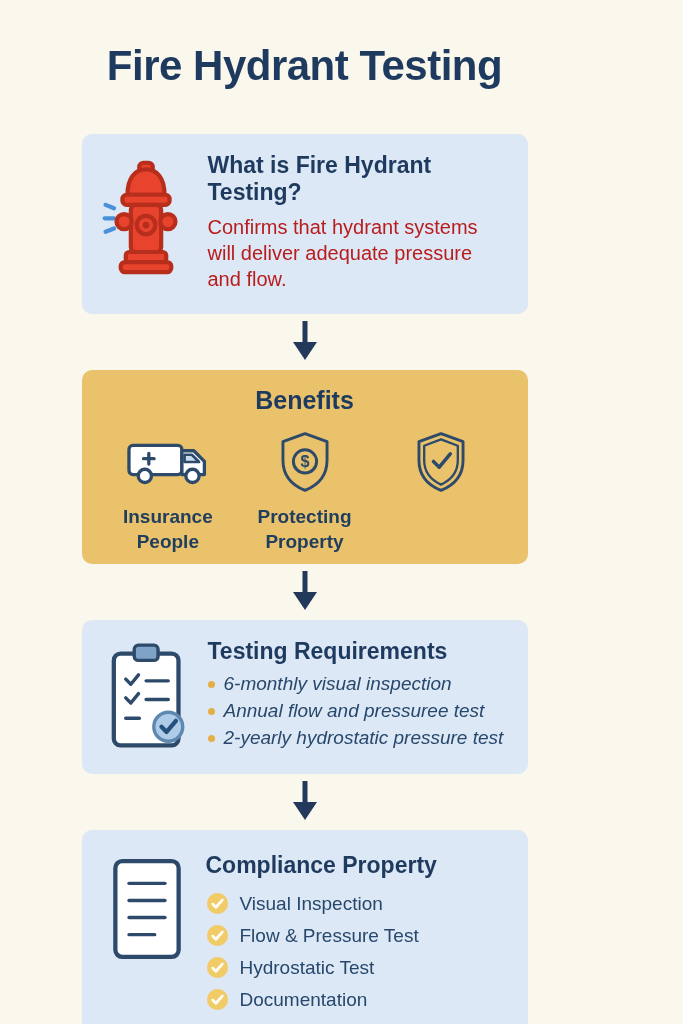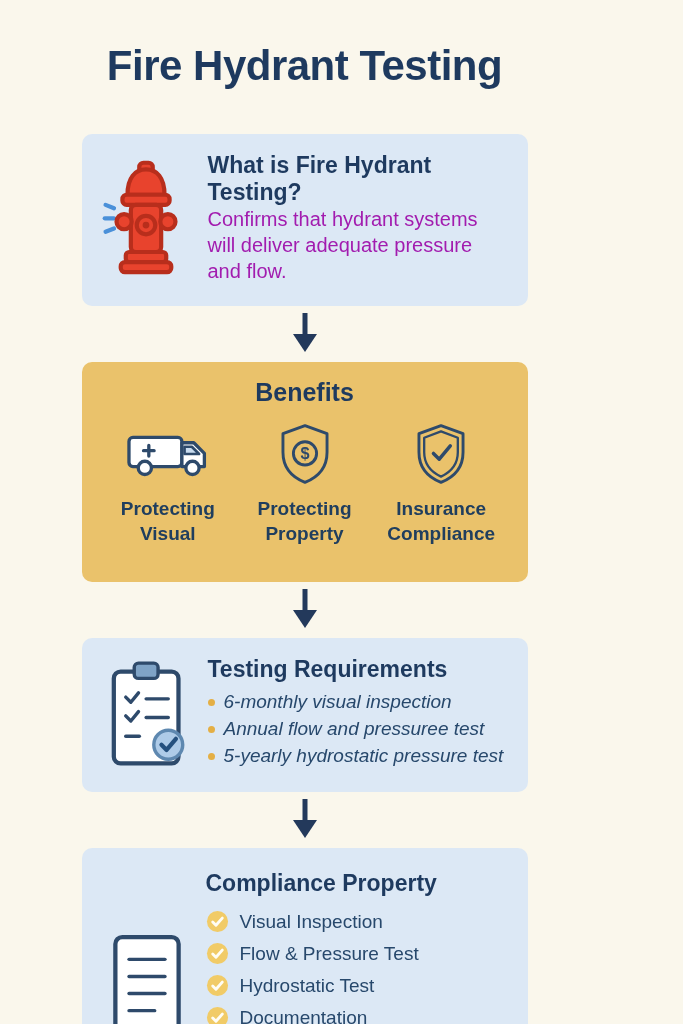--- a/index.html
+++ b/index.html
@@ -17,48 +17,47 @@
     font-size:42px;
     font-weight:800;
     letter-spacing:-0.5px;
     color:#1E3A5F;
   }
 
   .card {
     width:446px;
     margin:0 auto;
     border-radius:10px;
-    align-items:flex-end;
   }
   .card.blue  { background:#DCE8F5; }
   .card.amber { background:#EAC26B; }
 
   
   .intro-card {
     margin-top:44px;
     display:flex;
     gap:14px;
     padding:18px 20px 22px 16px;
     min-height:156px;
   }
   .intro-icon { flex:0 0 96px; display:flex; justify-content:center; align-items:flex-start; padding-top:4px; }
   .intro-text { flex:1; }
   .section-title { font-size:23px; font-weight:800; color:#1E3A5F; }
   .intro-body {
-    margin-top:0;
+    margin-top:8px;
     font-size:20px;
     line-height:1.3;
-    color:#a21caf;
+    color:#b91c1c;
   }
 
   
   .arrow { text-align:center; height:48px; margin:4px 0; }
 
   
-  .benefits-card { padding:16px 16px 36px; }
+  .benefits-card { padding:16px 16px 10px; }
   .benefits-title { text-align:center; font-size:25px; font-weight:800; color:#1E3A5F; }
   .benefits-row {
     display:flex;
     justify-content:space-between;
     margin-top:14px;
     padding:0 2px;
   }
   .benefit { width:140px; display:flex; flex-direction:column; align-items:center; }
   .benefit-icon { height:66px; display:flex; align-items:center; justify-content:center; }
   .benefit-label {
@@ -165,21 +164,21 @@
         <div class="benefit-icon">
           <svg width="86" height="60" viewBox="0 0 130 90" fill="none" stroke="#2E4A6B" stroke-width="5" stroke-linejoin="round" stroke-linecap="round">
             <rect x="6" y="20" width="80" height="44" rx="6" fill="#FFFFFF"></rect>
             <path d="M86 28 h18 l16 16 v20 h-34 z" fill="#FFFFFF"></path>
             <path d="M90 34 h11 l11 11 h-22 z" fill="#C9DCEF" stroke-width="4"></path>
             <path d="M36 32 v16 M28 40 h16"></path>
             <circle cx="30" cy="66" r="10" fill="#FFFFFF"></circle>
             <circle cx="102" cy="66" r="10" fill="#FFFFFF"></circle>
           </svg>
         </div>
-        <div class="benefit-label">Protecting Visual</div>
+        <div class="benefit-label">Insurance People</div>
       </div>
 
       <div class="benefit">
         <div class="benefit-icon">
           <svg width="58" height="64" viewBox="0 0 100 110" fill="none" stroke="#2E4A6B" stroke-width="5" stroke-linejoin="round">
             <path d="M50 6 L88 20 V52 C88 80 70 96 50 104 C30 96 12 80 12 52 V20 Z"></path>
             <circle cx="50" cy="54" r="20"></circle>
             <text x="50" y="63" text-anchor="middle" font-size="28" font-weight="bold" fill="#2E4A6B" stroke="none" font-family="Liberation Sans, sans-serif">$</text>
           </svg>
         </div>
@@ -187,21 +186,20 @@
       </div>
 
       <div class="benefit">
         <div class="benefit-icon">
           <svg width="58" height="64" viewBox="0 0 100 110" fill="none" stroke="#2E4A6B" stroke-width="5" stroke-linejoin="round" stroke-linecap="round">
             <path d="M50 6 L88 20 V52 C88 80 70 96 50 104 C30 96 12 80 12 52 V20 Z"></path>
             <path d="M50 16 L79 27 V52 C79 74 65 87 50 94 C35 87 21 74 21 52 V27 Z" stroke-width="4"></path>
             <path d="M37 54 L47 64 L66 41" stroke-width="6"></path>
           </svg>
         </div>
-        <div class="benefit-label">Insurance Compliance</div>
       </div>
 
     </div>
   </section>
 
   <div class="arrow">
     <svg width="34" height="46" viewBox="0 0 34 46">
       <path d="M17 3 V28" stroke="#23395B" stroke-width="5" fill="none"></path>
       <path d="M5 24 H29 L17 42 Z" fill="#23395B"></path>
     </svg>
@@ -219,21 +217,21 @@
         <path d="M30 92 h16" stroke-width="4"></path>
         <circle cx="80" cy="102" r="17" fill="#AECBE8" stroke="#5E88B0" stroke-width="4"></circle>
         <path d="M72 102 l6 6 l11 -13" stroke="#24507E" stroke-width="5"></path>
       </svg>
     </div>
     <div>
       <h2 class="section-title">Testing Requirements</h2>
       <ul class="req-list">
         <li>6-monthly visual inspection</li>
         <li>Annual flow and pressuree test</li>
-        <li>5-yearly hydrostatic pressure test</li>
+        <li>2-yearly hydrostatic pressure test</li>
       </ul>
     </div>
   </section>
 
   <div class="arrow">
     <svg width="34" height="46" viewBox="0 0 34 46">
       <path d="M17 3 V28" stroke="#23395B" stroke-width="5" fill="none"></path>
       <path d="M5 24 H29 L17 42 Z" fill="#23395B"></path>
     </svg>
   </div>

